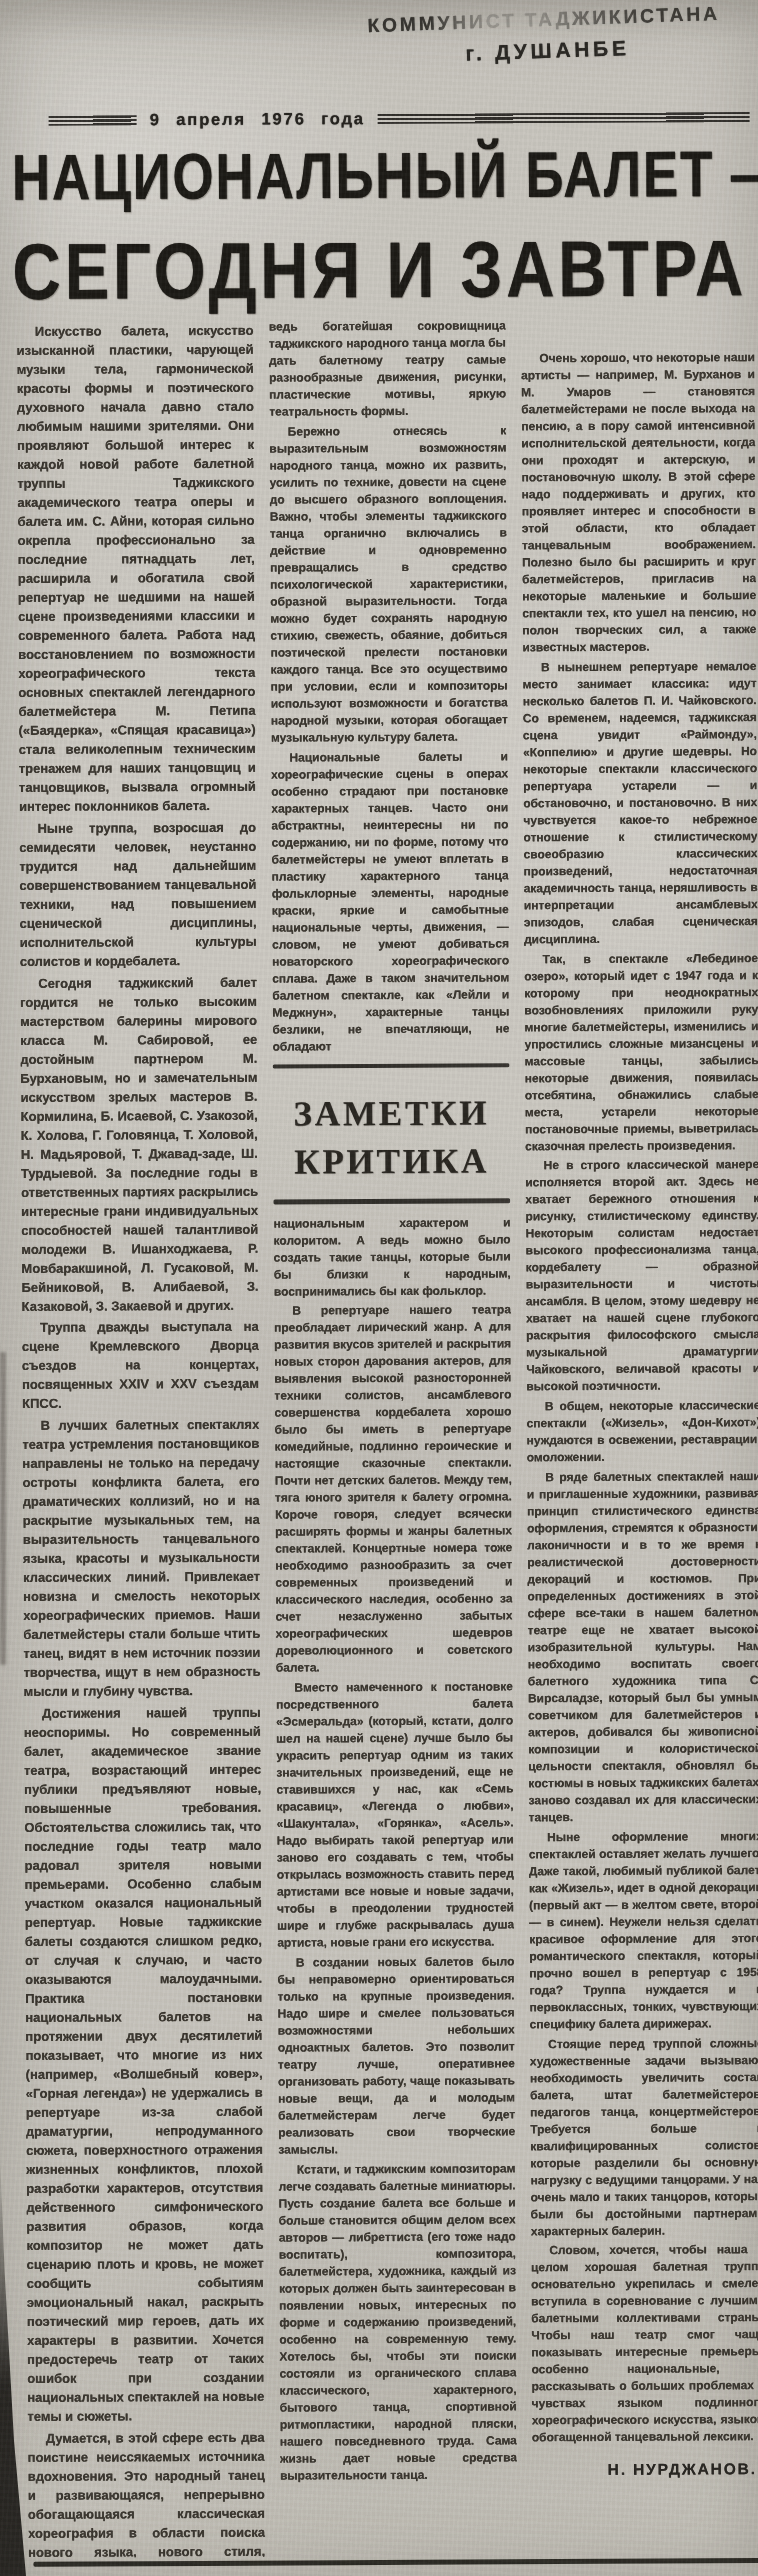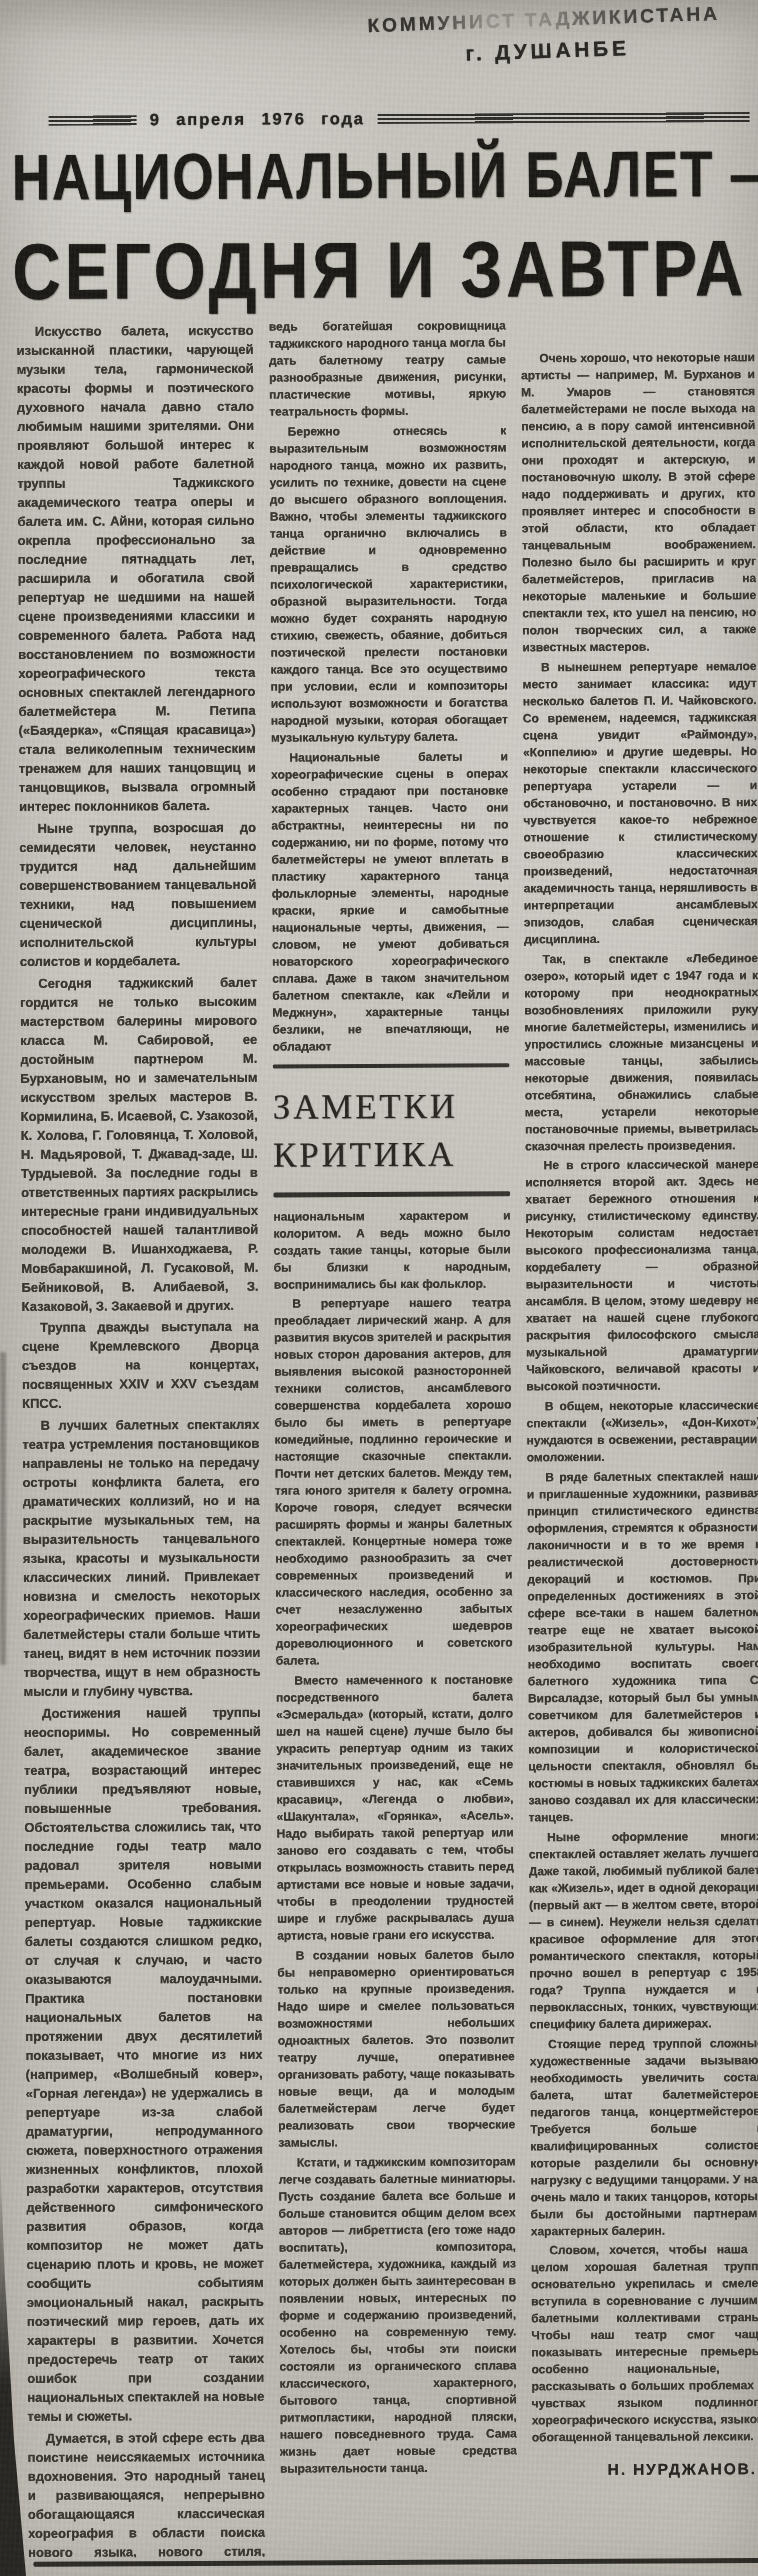--- a/index.html
+++ b/index.html
@@ -40,23 +40,23 @@
   .col{position:absolute;text-align:justify;color:#37332c;
     text-shadow:0.2px 0.2px 0.6px rgba(48,43,36,.85);font-weight:700;}
   .col p{margin:0 0 2.8px 0;text-indent:18.4px;}
   .col p.cont{text-indent:0;}
   #col1{left:14.7px;top:320px;width:237px;height:2236px;font-size:13px;line-height:19px;overflow:hidden;}
   #col2{left:267px;top:318px;width:237px;height:2245px;font-size:12px;line-height:17px;overflow:hidden;}
   #col3{left:519px;top:351px;width:234px;height:2208px;font-size:12px;line-height:17px;overflow:hidden;}
   
   .critic-box{margin:9.2px 0 11px 0;}
   .box-rule{height:4.6px;background:linear-gradient(90deg,#211f1b 0 70%,#2a2723);border-radius:1.8px;opacity:.92;}
-  .box-title{font-family:"Liberation Serif",serif;font-weight:400;font-size:35px;letter-spacing:2.8px;
-    color:#26231e;padding:14.7px 0 13px 0;line-height:48px;text-indent:0;
-    text-shadow:0.5px 0.5px 0.9px rgba(40,36,30,.6);}
+  .box-title{font-family:"Liberation Serif",serif;font-weight:700;font-size:35px;letter-spacing:2.8px;
+    text-align:center;color:#26231e;padding:14.7px 0 13px 0;line-height:48px;text-indent:0;
+    text-shadow:0.5px 0.5px 0.9px rgba(40,36,30,.6);margin-top:7px;}
   .byline{margin-top:14.7px;text-align:right;padding-right:9.2px;font-size:15.6px;font-weight:700;
     letter-spacing:1.8px;color:#24221e;text-indent:0;}
   .bottom-rule{position:absolute;left:20px;top:2560px;width:727px;height:4.6px;background:#16140f;
     border-radius:1.8px;opacity:.88;}
   
   .edge-bl{position:absolute;left:0;top:2153px;width:26px;height:423px;
     background:linear-gradient(to bottom,transparent,rgba(22,20,17,.9) 55%);
     -webkit-clip-path:polygon(0 0,4.6px 28%,14px 68%,26px 100%,0 100%);
     clip-path:polygon(0 0,4.6px 28%,14px 68%,26px 100%,0 100%);}
   .streak-left{position:absolute;left:0;top:1352px;width:6.4px;height:313px;

